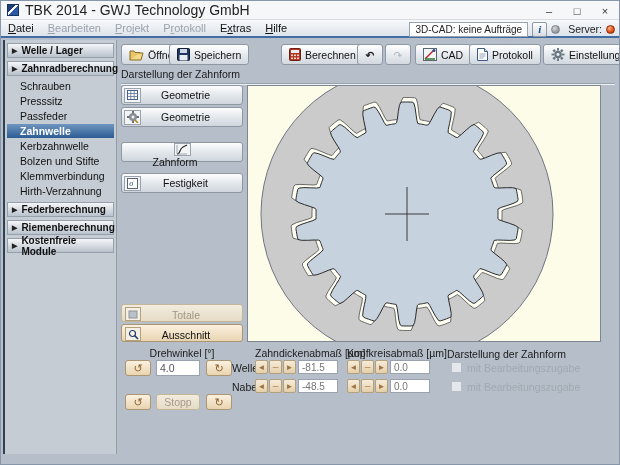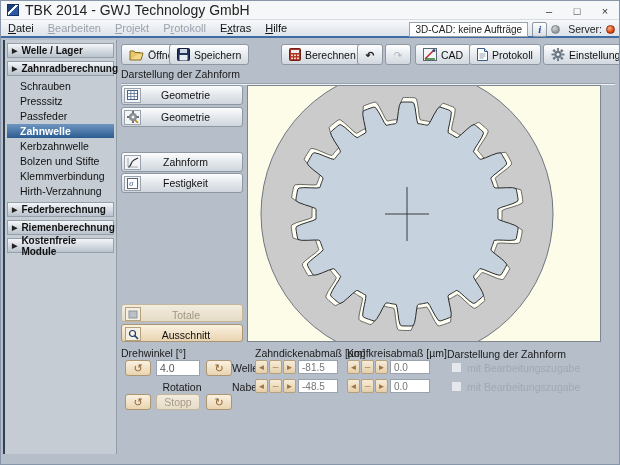--- a/index.html
+++ b/index.html
@@ -227,21 +227,21 @@
               <rect x="5" y="0" width="2" height="2.4"></rect>
               <rect x="5" y="9.6" width="2" height="2.4"></rect>
               <rect x="0" y="5" width="2.4" height="2"></rect>
               <rect x="9.6" y="5" width="2.4" height="2"></rect>
             </g>
             <path d="M8 9 L11 12" stroke="#b8860b" stroke-width="1.6"></path>
           </svg>
         </span>
       <span class="nav-lbl">Geometrie</span>
     </div>
-    <div class="nav-btn" style="top:112px;">
+    <div class="nav-btn" style="top:102px;flex-direction:column;">
       <span class="nav-ico">
           <svg width="12" height="11" viewBox="0 0 12 11">
             <path d="M1 10 Q3 10 4 7 Q5 4 7 3 Q9 2 11 1" stroke="#2b2b2b" stroke-width="1.2" fill="none"></path>
             <path d="M1 1 L1 10 L11 10" stroke="#8a949e" stroke-width="0.8" fill="none"></path>
           </svg>
         </span>
       <span class="nav-lbl">Zahnform</span>
     </div>
     <div class="nav-btn" style="top:133px;">
       <span class="nav-ico">
@@ -274,30 +274,29 @@
     <div class="beige-btn" style="left:3px; top:284px; width:122px;">
       <span class="b-ico">
           <svg width="11" height="11" viewBox="0 0 11 11">
             <circle cx="4.5" cy="4.5" r="3" fill="#fdf6e2" stroke="#1d3c6e" stroke-width="1.2"></circle>
             <path d="M6.8 6.8 L10 10" stroke="#1d3c6e" stroke-width="1.6"></path>
           </svg>
         </span>
       <span class="b-lbl">Ausschnitt</span>
     </div>
 
-    <div class="ctl-label" style="left:3px; top:307px; width:122px; text-align:left;">Drehwinkel [°]</div>
+    <div class="ctl-label" style="left:3px; top:307px; width:122px; text-align:center;">Drehwinkel [°]</div>
     <div class="small-beige" style="left:7px; top:320px;">
         <span>↺</span>
       </div>
     <input class="txt-input" style="left: 38px; top: 320px; width: 44px;" value="4.0">
     <div class="small-beige" style="left:88px; top:320px;">
         <span>↻</span>
       </div>
 
-    <div class="ctl-label" style="left:3px; top:341px; width:122px; text-align:center;">Rotation</div>
     <div class="small-beige" style="left:7px; top:354px;">
         <span>↺</span>
       </div>
     <div class="small-beige disabled" style="left:38px; top:354px; width:44px; color:#a8988a; font-size:10.5px;">
         <span>Stopp</span>
       </div>
     <div class="small-beige" style="left:88px; top:354px;">
         <span>↻</span>
       </div>
 

